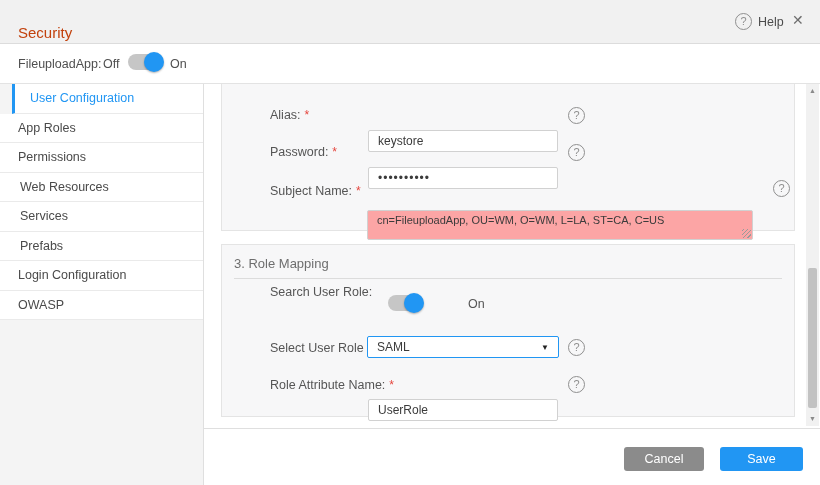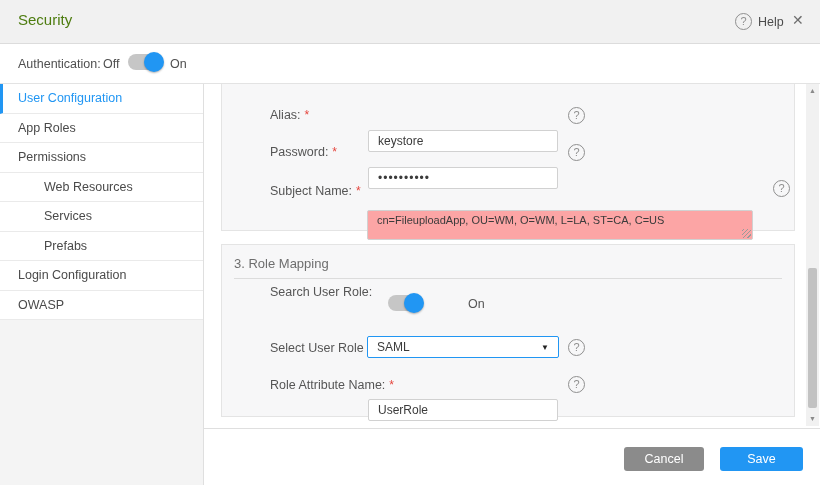--- a/index.html
+++ b/index.html
@@ -3,43 +3,43 @@
 <meta charset="utf-8">
 <style>
   * { margin:0; padding:0; box-sizing:border-box; }
   body { font-family:"Liberation Sans", sans-serif; background:#fff; }
   .app { position:relative; width:820px; height:485px; background:#fff; overflow:hidden;
          font-family:"Liberation Sans", sans-serif; color:#444; }
   .abs { position:absolute; }
 
   
   .header { left:0; top:0; width:820px; height:44px; background:#f1f1f1; border-bottom:1px solid #dcdcdc; }
-  .title { left:18px; top:11px; font-size:15px; color:#4d7c0f; }
+  .title { left:18px; top:24px; font-size:15px; color:#c2410c; }
   .help-icon, .q-icon { width:17px; height:17px; border:1px solid #8f8f8f; border-radius:50%;
          color:#8f8f8f; font-size:11px; line-height:15px; text-align:center; display:inline-block; }
   .hdr-help-icon { left:735px; top:13px; }
   .hdr-help-label { left:758px; top:15px; font-size:12.5px; color:#4c4c4c; cursor:pointer; }
   .hdr-close { left:792px; top:12px; font-size:14px; color:#6d6d6d; cursor:pointer; }
 
   
   .auth-bar { left:0; top:44px; width:820px; height:40px; background:#fff; border-bottom:1px solid #e3e3e3; }
   .auth-label { left:18px; top:57px; font-size:12.5px; color:#4f4f4f; }
   .tgl-off-1 { left:103px; top:57px; font-size:12.5px; color:#4f4f4f; }
   .tgl-on-1  { left:170px; top:57px; font-size:12.5px; color:#4f4f4f; }
   .toggle { width:34px; height:16px; border-radius:8px; background:#c6c6c6; cursor:pointer; }
   .toggle .knob { position:absolute; width:20px; height:20px; border-radius:50%; background:#2196f3;
                   top:-2px; left:16px; box-shadow:0 1px 2px rgba(0,0,0,.3); }
   .auth-toggle { left:128px; top:54px; }
 
   
   .sidebar { left:0; top:84px; width:204px; height:401px; background:#f4f4f4; border-right:1px solid #dfdfdf; }
   .side-item { height:29.5px; background:#fff; border-bottom:1px solid #eaeaea; display:flex;
                align-items:center; padding-left:18px; font-size:12.5px; color:#4a4a4a; cursor:pointer; }
-  .side-item.indent { padding-left:44px; }
-  .side-item.active { color:#2196f3; border-left:3px solid #2196f3; padding-left:15px; }
+  .side-item.indent { padding-left:20px; }
+  .side-item.active { color:#2196f3; border-left:3px solid #2196f3; padding-left:15px;margin-left:12px; }
 
   
   .card { background:#f7f7f8; border:1px solid #e4e4e4; }
   .card1 { left:221px; top:84px; width:574px; height:147px; border-top:none; }
   .card2 { left:221px; top:244px; width:574px; height:173px; }
   .f-label { font-size:12.5px; color:#555; white-space:nowrap;margin-left:36px; }
   .req { color:#e5453d; margin-left:4px; font-size:12px; }
   .f-input { position:absolute; height:22px; background:#fff; border:1px solid #d1d1d1; border-radius:2px;
              font-family:"Liberation Sans", sans-serif; font-size:12px; color:#3b3b3b; padding:0 9px; outline:none;margin-top:26px; }
   .section-title { font-size:13px; color:#6e6e6e; }
@@ -77,21 +77,21 @@
 
 <div class="app">
 
   <div class="abs header"></div>
   <div class="abs title">Security</div>
   <span class="abs help-icon hdr-help-icon">?</span>
   <span class="abs hdr-help-label">Help</span>
   <span class="abs hdr-close">✕</span>
 
   <div class="abs auth-bar"></div>
-  <span class="abs auth-label">Authentication:</span>
+  <span class="abs auth-label">FileuploadApp:</span>
   <span class="abs tgl-off-1">Off</span>
   <div class="abs toggle auth-toggle">
     <span class="knob"></span>
   </div>
   <span class="abs tgl-on-1">On</span>
 
   <div class="abs sidebar">
     <div class="side-item active">User Configuration</div>
     <div class="side-item">App Roles</div>
     <div class="side-item">Permissions</div>

